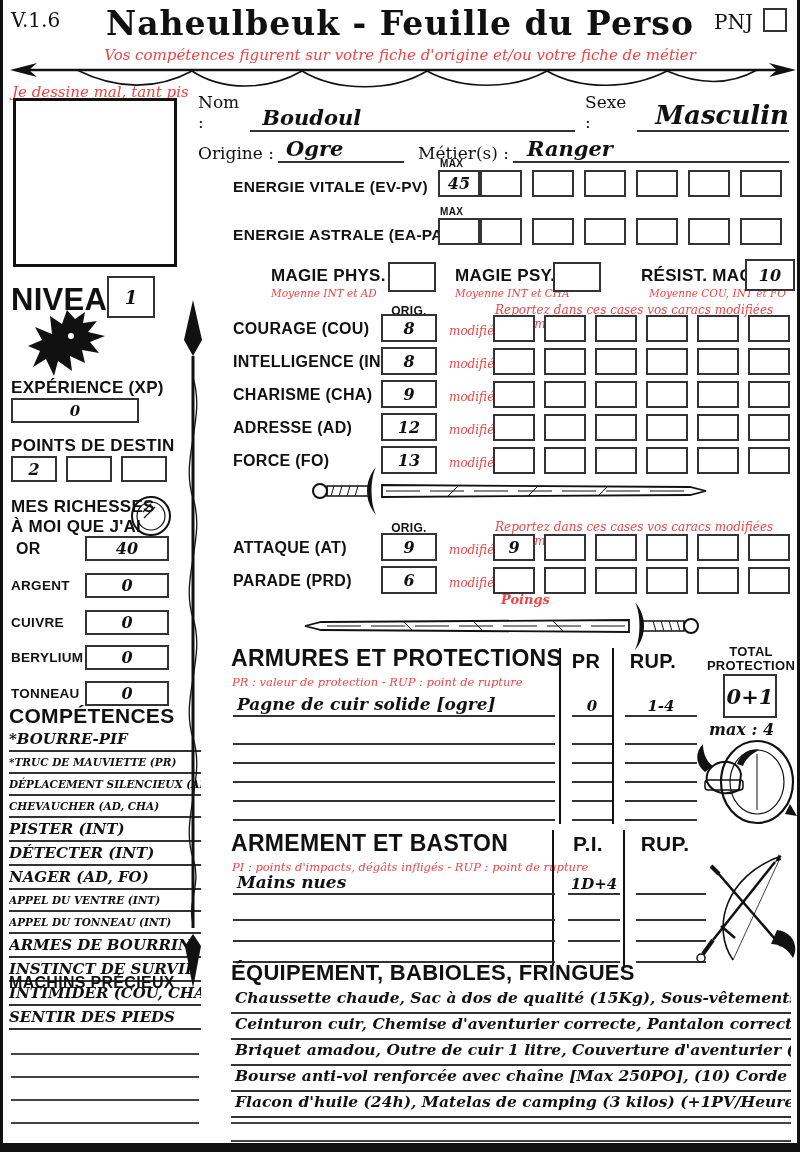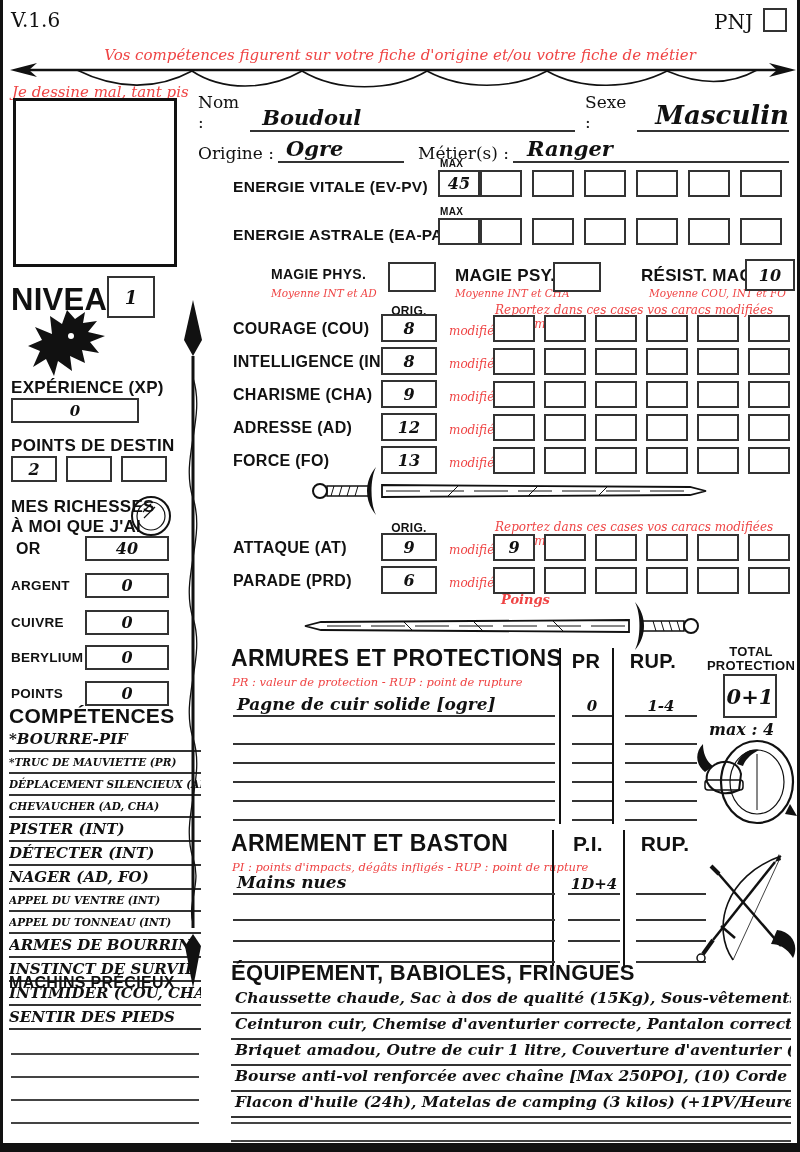--- a/index.html
+++ b/index.html
@@ -57,20 +57,21 @@
   .money-row .mvbox{width:84px;height:25px;}
   .empty-line{border-bottom:2px solid #444;}
   svg{display:block;}
 </style>
 </head>
 <body>
 
 <div id="page">
 
   <div class="abs fser" style="left:8px;top:8px;font-size:20px;">V.1.6</div>
+  <div class="abs" id="title">Naheulbeuk - Feuille du Perso</div>
   <div class="abs fser" style="right:44px;top:10px;font-size:20px;">PNJ</div>
   <div class="abs box" style="right:10px;top:8px;width:24px;height:24px;"></div>
   <div class="abs fnote" id="subtitle">Vos compétences figurent sur votre fiche d'origine et/ou votre fiche de métier</div>
 
   <div class="abs" style="left:4px;top:58px;">
     <svg width="792" height="34" viewBox="0 0 792 34">
       <line x1="20" y1="12" x2="772" y2="12" stroke="#111" stroke-width="2.5"></line>
       <path d="M3,12 L30,5 L22,12 L30,19 Z" fill="#111"></path>
       <path d="M789,12 L762,5 L770,12 L762,19 Z" fill="#111"></path>
       <path d="M70,12 C110,32 150,32 185,13 C215,33 260,33 295,13 C330,34 385,34 420,13 C455,32 505,32 540,13 C575,33 625,31 660,13 C695,28 725,26 750,12" fill="none" stroke="#111" stroke-width="1.6"></path>
@@ -115,21 +116,21 @@
 
     <div class="box ebox box-val"></div>
         <div class="box ebox box-val"></div>
         <div class="box ebox box-val"></div>
         <div class="box ebox box-val"></div>
         <div class="box ebox box-val"></div>
         <div class="box ebox box-val"></div>
       </div>
   </div>
 
-  <div class="abs fdisp" style="left:268px;top:266px;font-size:14px;">MAGIE PHYS.</div>
+  <div class="abs fdisp" style="left:268px;top:266px;font-size:17px;">MAGIE PHYS.</div>
   <div class="abs fnote" style="left:268px;top:287px;font-size:10.5px;">Moyenne INT et AD</div>
   <div class="abs box box-val" style="left:385px;top:262px;width:48px;height:30px;"></div>
   <div class="abs fdisp" style="left:452px;top:266px;font-size:17px;">MAGIE PSY.</div>
   <div class="abs fnote" style="left:452px;top:287px;font-size:10.5px;">Moyenne INT et CHA</div>
   <div class="abs box box-val" style="left:550px;top:262px;width:48px;height:30px;"></div>
   <div class="abs fdisp" style="left:638px;top:266px;font-size:17px;">RÉSIST. MAGIE</div>
   <div class="abs fnote" style="left:646px;top:287px;font-size:10.5px;">Moyenne COU, INT et FO</div>
   <div class="abs box box-val" style="left:742px;top:259px;width:50px;height:32px;">10</div>
 
   <div class="abs fdisp" style="left:378px;top:304px;width:56px;text-align:center;font-size:12px;">ORIG.</div>
@@ -440,21 +441,21 @@
   </div>
   <div class="money-row" style="top:610px;">
     <span class="mlabel fdisp">CUIVRE</span>
     <div class="box mvbox box-val">0</div>
   </div>
   <div class="money-row" style="top:645px;">
     <span class="mlabel fdisp">BERYLIUM</span>
     <div class="box mvbox box-val">0</div>
   </div>
   <div class="money-row" style="top:681px;">
-    <span class="mlabel fdisp">POINTS</span>
+    <span class="mlabel fdisp">TONNEAU</span>
     <div class="box mvbox box-val">0</div>
   </div>
 
   <div class="abs fdisp" style="left:6px;top:704px;font-size:21px;">COMPÉTENCES</div>
   <div id="complist">
 
   <div class="comp-item">*BOURRE-PIF</div>
       <div class="comp-item">*TRUC DE MAUVIETTE (PR)</div>
       <div class="comp-item">DÉPLACEMENT SILENCIEUX (AD)</div>
       <div class="comp-item">CHEVAUCHER (AD, CHA)</div>

